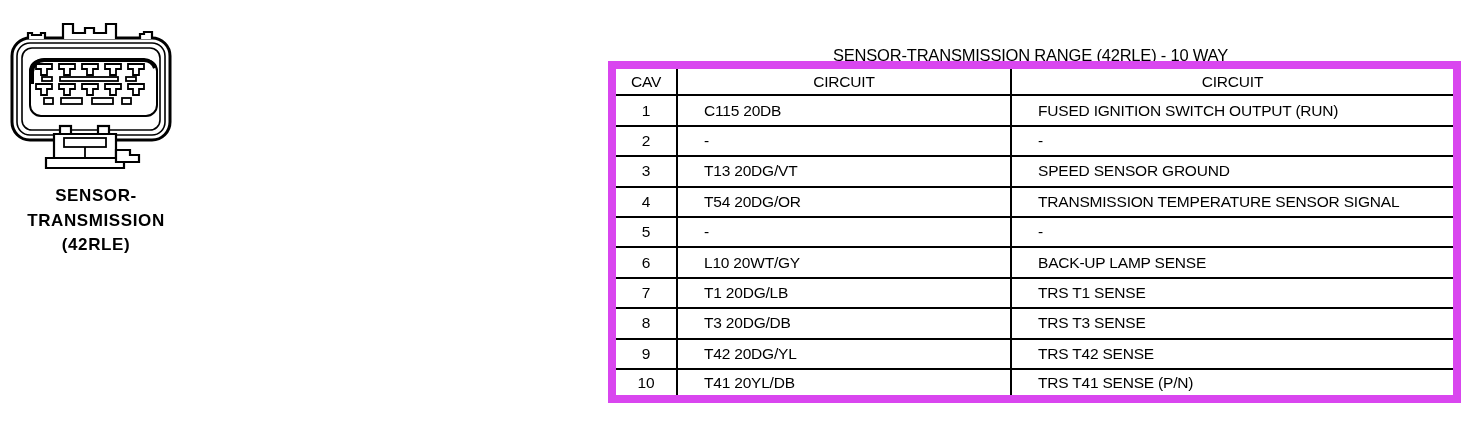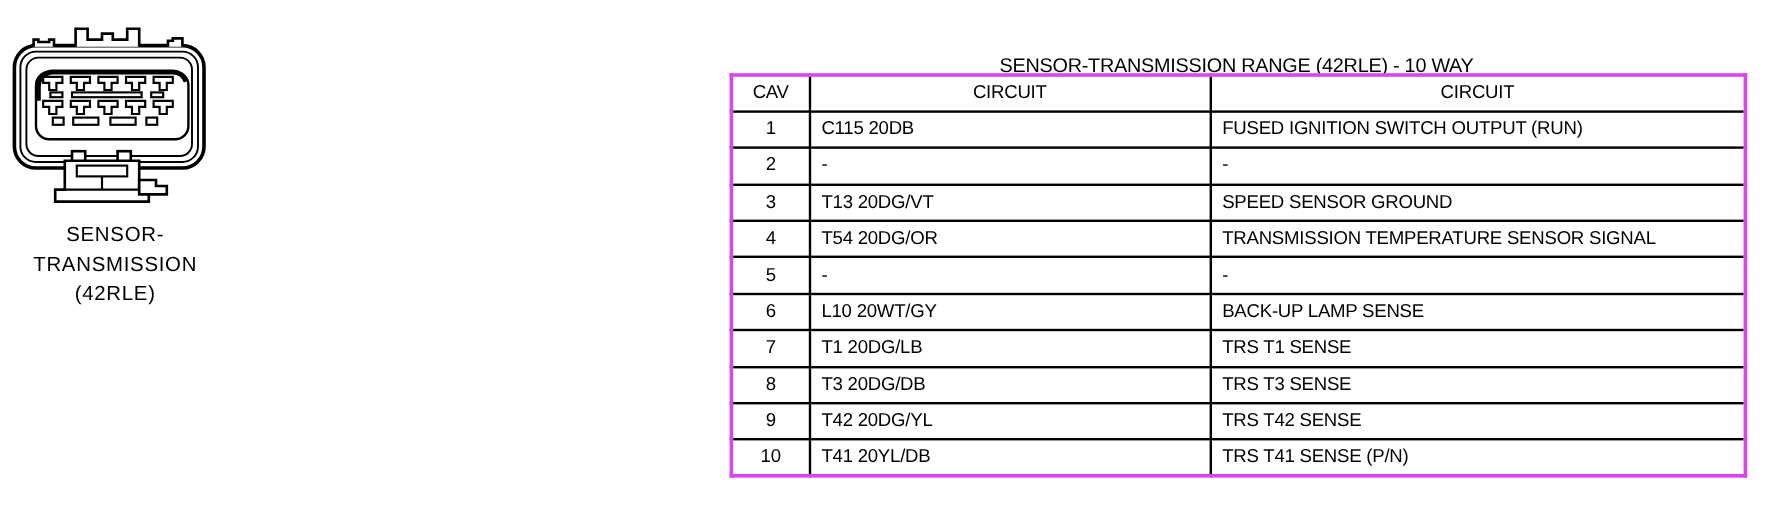--- a/index.html
+++ b/index.html
@@ -19,21 +19,21 @@
     position: absolute;
     left: 6px;
     top: 4px;
     width: 180px;
     margin: 0;
   }
   .connector-figure svg { display: block; margin: 0 auto; }
   .connector-label {
     margin-top: 10px;
     text-align: center;
-    font-weight: 400;
+    font-weight: 700;
     font-size: 17px;
     line-height: 24.5px;
     letter-spacing: 0.6px;
   }
 
   
   .table-title {
     position: absolute;
     left: 608px;
     top: 29px;
@@ -44,29 +44,29 @@
     white-space: nowrap;
     margin-top: 17px;
   }
   .pinout-table {
     position: absolute;
     left: 608px;
     top: 61px;
     width: 845px;
     border-collapse: collapse;
     table-layout: fixed;
-    border: 3px solid #d946ef;
+    border: 8px solid #d946ef;
   }
   .pinout-table th, .pinout-table td {
     border: 2px solid #000;
     height: 30.4px;
     font-size: 15.5px;
     font-weight: 400;
     letter-spacing: -0.2px;
-    padding: 0 9px;
+    padding: 0 26px;
     white-space: nowrap;
     overflow: hidden;
     vertical-align: middle;
   }
   .pinout-table th { text-align: center; padding: 0; }
   .pinout-table td.cav { text-align: center; padding: 0; }
   .col-cav { width: 65px; }
   .col-circuit { width: 334px; }
   .col-function { width: 446px; }
 </style>

